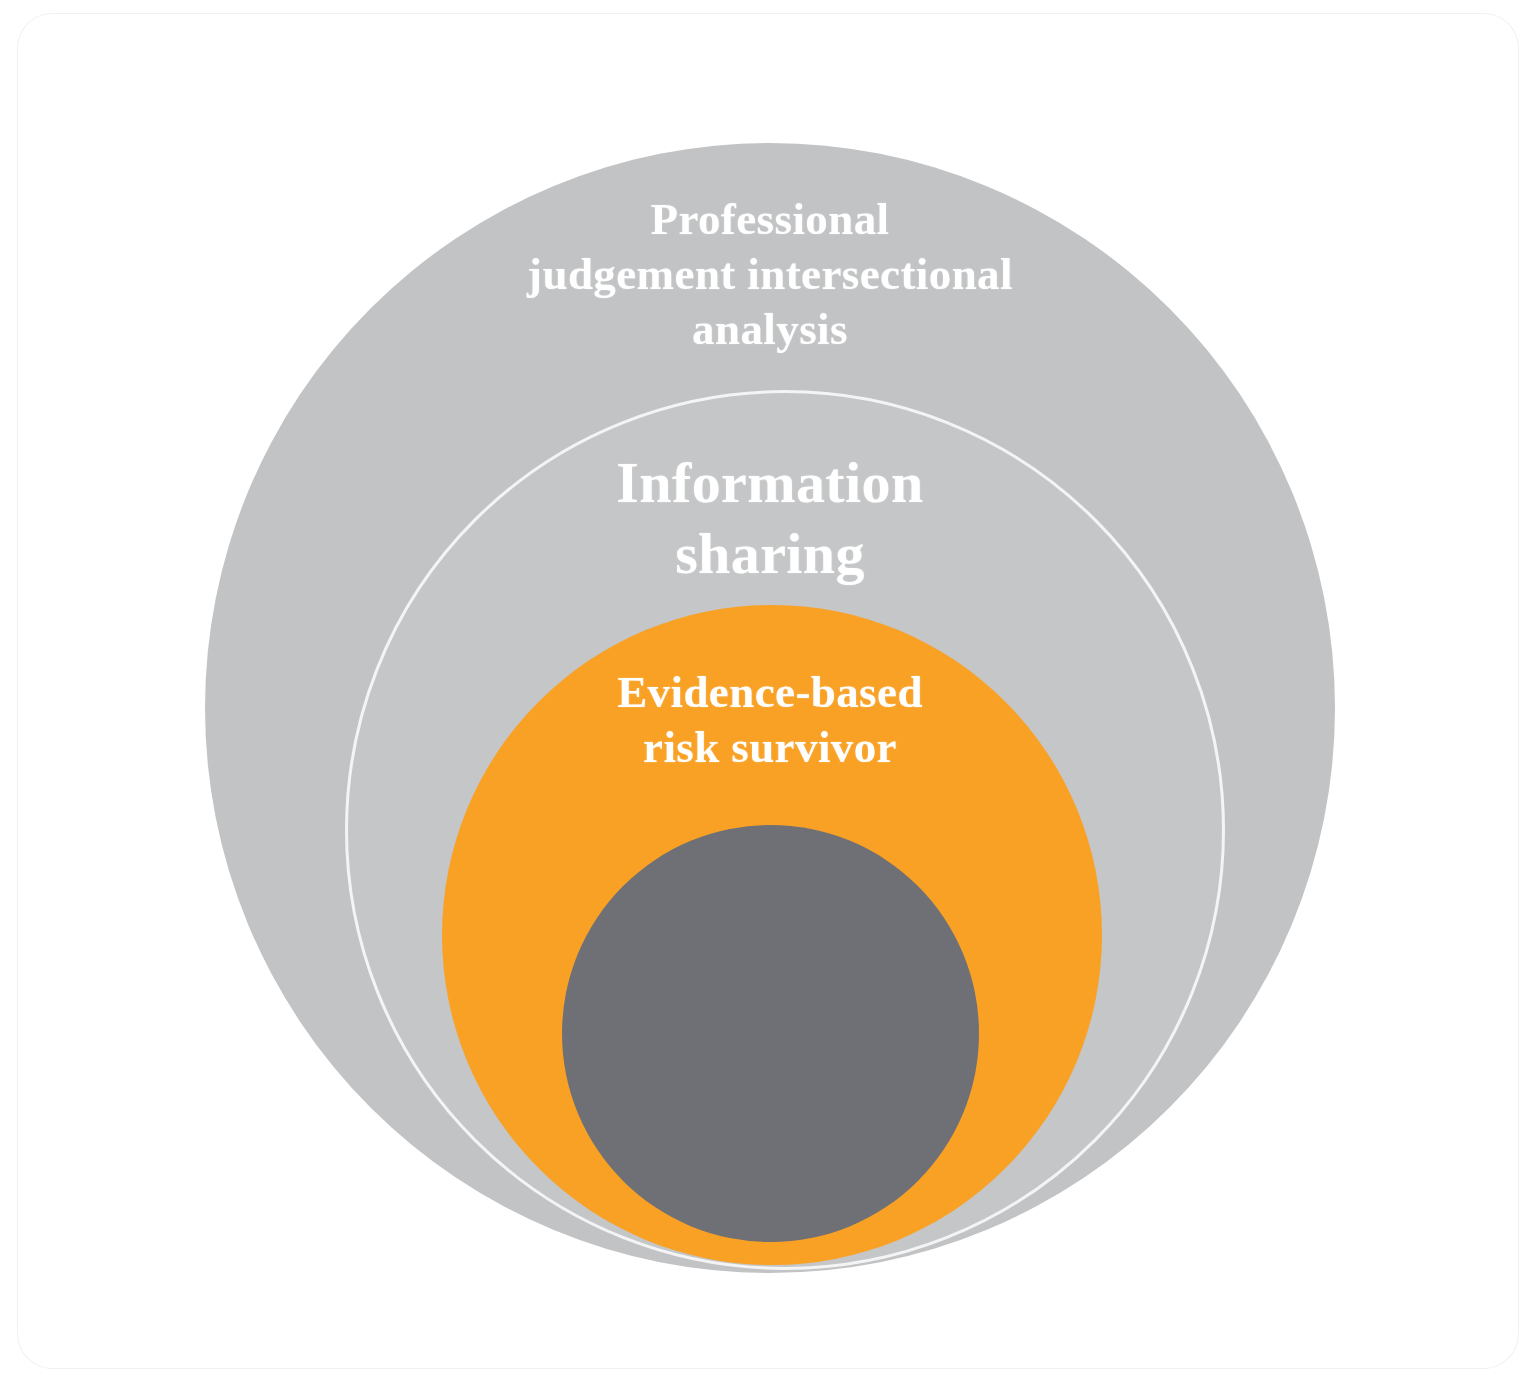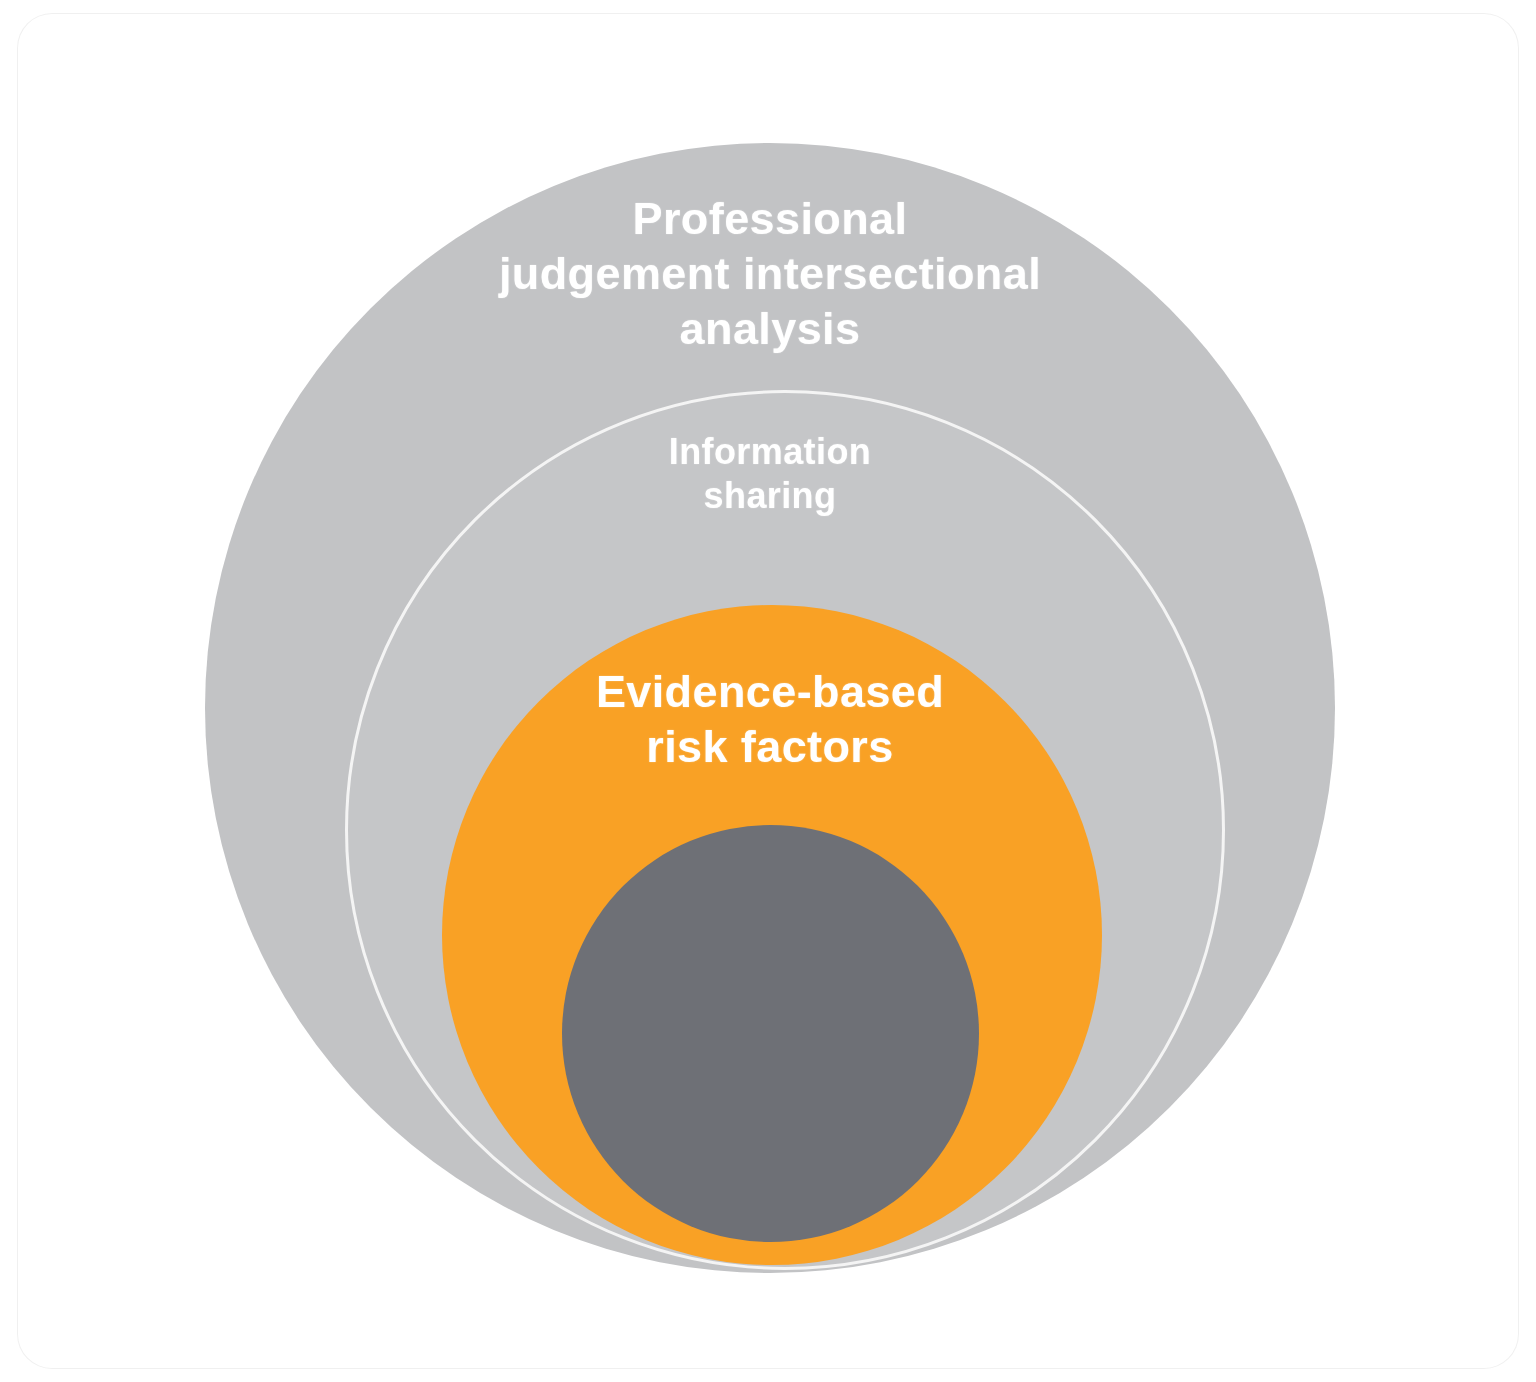--- a/index.html
+++ b/index.html
@@ -95,34 +95,35 @@
     position: absolute;
     text-align: center;
     color: #ffffff;
     font-weight: bold;
     line-height: 1.22;
     letter-spacing: 0.4px;
     white-space: pre-line;
     text-shadow: 0 0 2px rgba(255,255,255,0.35);
     filter: blur(0.35px);
     user-select: none;
+    font-family: Liberation Serif, serif;
   }
 
   #label-outer {
     left: 400px;
     top: 192px;
     width: 740px;
     font-size: 45px;
   }
 
   #label-second {
     left: 470px;
-    top: 430px;
+    top: 448px;
     width: 600px;
-    font-size: 36px;
+    font-size: 58px;
   }
 
   #label-orange {
     left: 500px;
     top: 665px;
     width: 540px;
     font-size: 45px;
   }
 
   #label-dark {
@@ -150,17 +151,17 @@
     <div class="circle" id="circle-dark"></div>
 
     <div class="circle-label" id="label-outer">Professional
 judgement intersectional
 analysis</div>
 
     <div class="circle-label" id="label-second">Information
 sharing</div>
 
     <div class="circle-label" id="label-orange">Evidence-based
-risk factors</div>
+risk survivor</div>
 
 
   </div>
 </div>
 
 </body></html>

